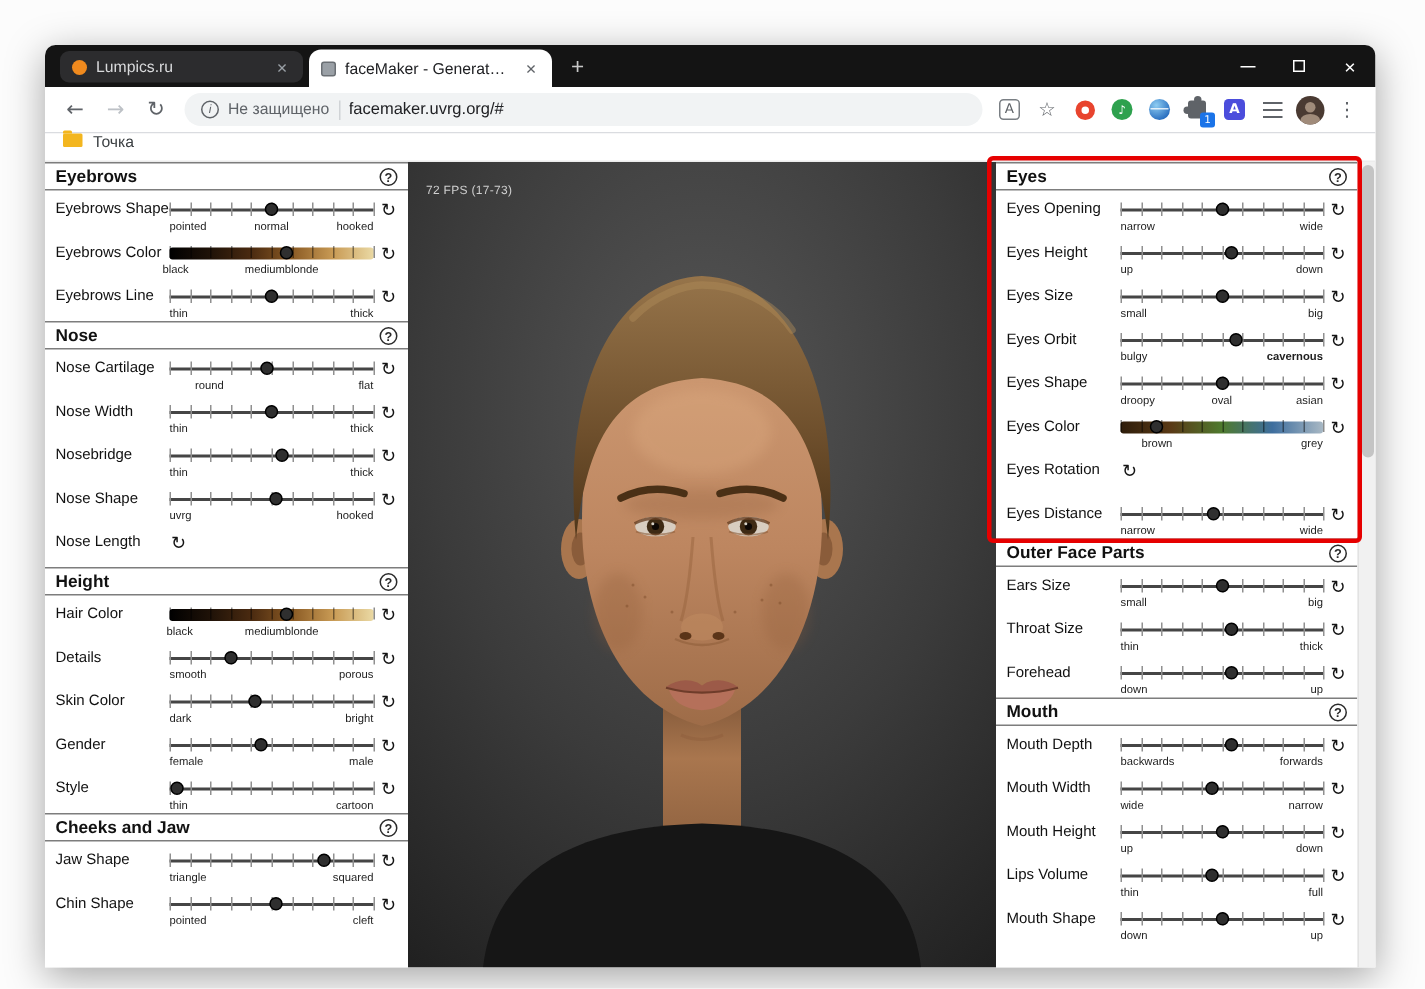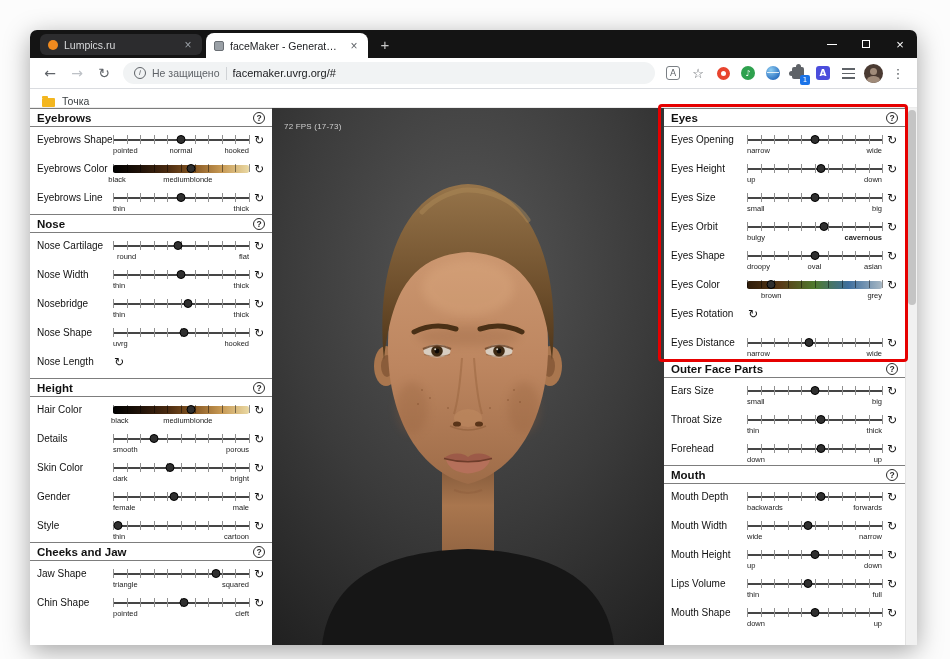--- a/index.html
+++ b/index.html
@@ -52,21 +52,21 @@
   .ext-badge { position:absolute; right:-1px; bottom:1px; min-width:10px; height:10px; background:#1a73e8; color:#fff; font-size:7px;
                border-radius:2px; display:flex; align-items:center; justify-content:center; padding:0 1px; }
   .ext-purple { width:14px; height:14px; border-radius:3px; background:#4b4ddc; color:#fff; font-size:9px; font-weight:bold;
                 display:flex; align-items:center; justify-content:center; }
   .ext-lines { width:13px; height:11px; background:repeating-linear-gradient(#5f6368 0 1.5px, transparent 1.5px 4.5px); display:block; }
   .avatar { width:19px; height:19px; border-radius:50%; background:#4a3a32; position:relative; overflow:hidden; display:block; }
   .av-head { position:absolute; left:6px; top:4px; width:7px; height:7px; border-radius:50%; background:#a08b7a; }
   .av-body { position:absolute; left:3px; top:12px; width:13px; height:8px; border-radius:50% 50% 0 0; background:#a08b7a; }
 
   
-  .bookmarksbar { height:19px; background:#fff; border-bottom:1px solid #ececec; display:flex; align-items:flex-end; padding:0 12px; gap:7px; }
+  .bookmarksbar { height:19px; background:#fff; border-bottom:1px solid #ececec; display:flex; align-items:flex-start; padding:0 12px; gap:7px; }
   .folder-icon { width:13px; height:9px; background:#f3b61f; border-radius:1px; position:relative; }
   .folder-icon::before { content:""; position:absolute; top:-2px; left:0; width:6px; height:2px; background:#f3b61f; border-radius:1px 1px 0 0; }
   .bm-label { font-size:10.5px; color:#3c4043; }
 
   
   .content { position:absolute; left:0; top:78px; right:0; bottom:0; display:flex; }
   .panel { background:#fff; overflow:hidden; color:#111; }
   .panel.left { width:242px; }
   .panel.right { width:241px; }
   .viewport { width:392px; position:relative; background:#2a2a2a; overflow:hidden; }
@@ -274,21 +274,21 @@
                 <span class="tick" style="left: 40%;"></span>
                 <span class="tick" style="left: 50%;"></span>
                 <span class="tick" style="left: 60%;"></span>
                 <span class="tick" style="left: 70%;"></span>
                 <span class="tick" style="left: 80%;"></span>
                 <span class="tick" style="left: 90%;"></span>
                 <span class="tick" style="left: 100%;"></span>
                 <div class="thumb" style="left: 48%;"></div>
               </div>
               <div class="sublabels">
-                <span class="sub" style="left: 4px; text-align: right;">round</span>
+                <span class="sub" style="left: 17px; text-align: right;">round</span>
                 <span class="sub" style="left: 100%; transform: translateX(-100%);">flat</span>
               </div>
             </div>
             <div class="reset-btn">↻</div>
           </div>
           <div class="slider-row">
             <div class="slider-label">Nose Width</div>
             <div class="slider-area">
               <div class="slider-track">
                 <div class="track-line"></div>

